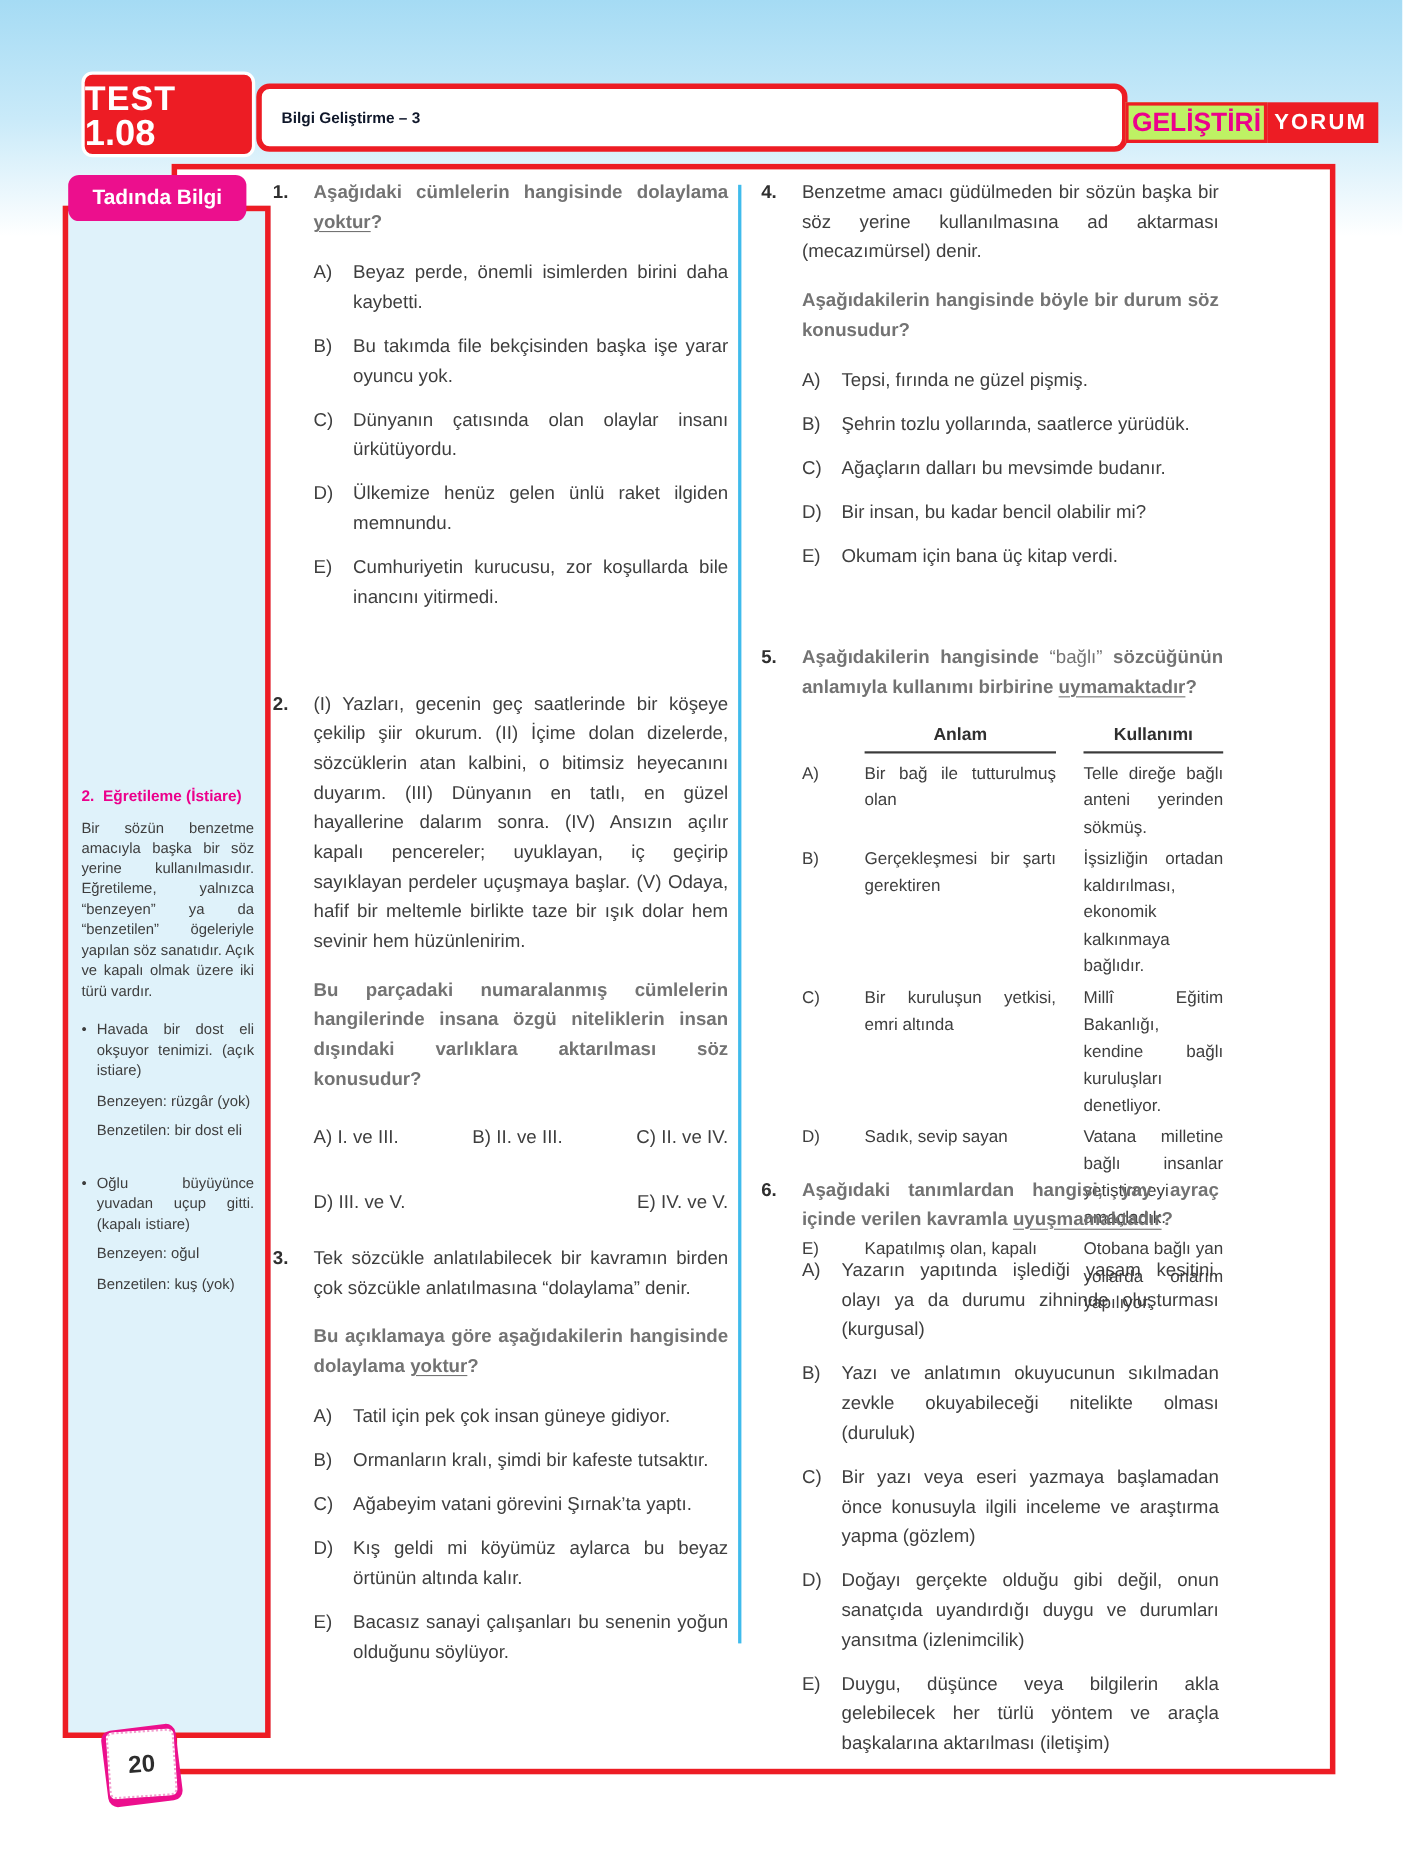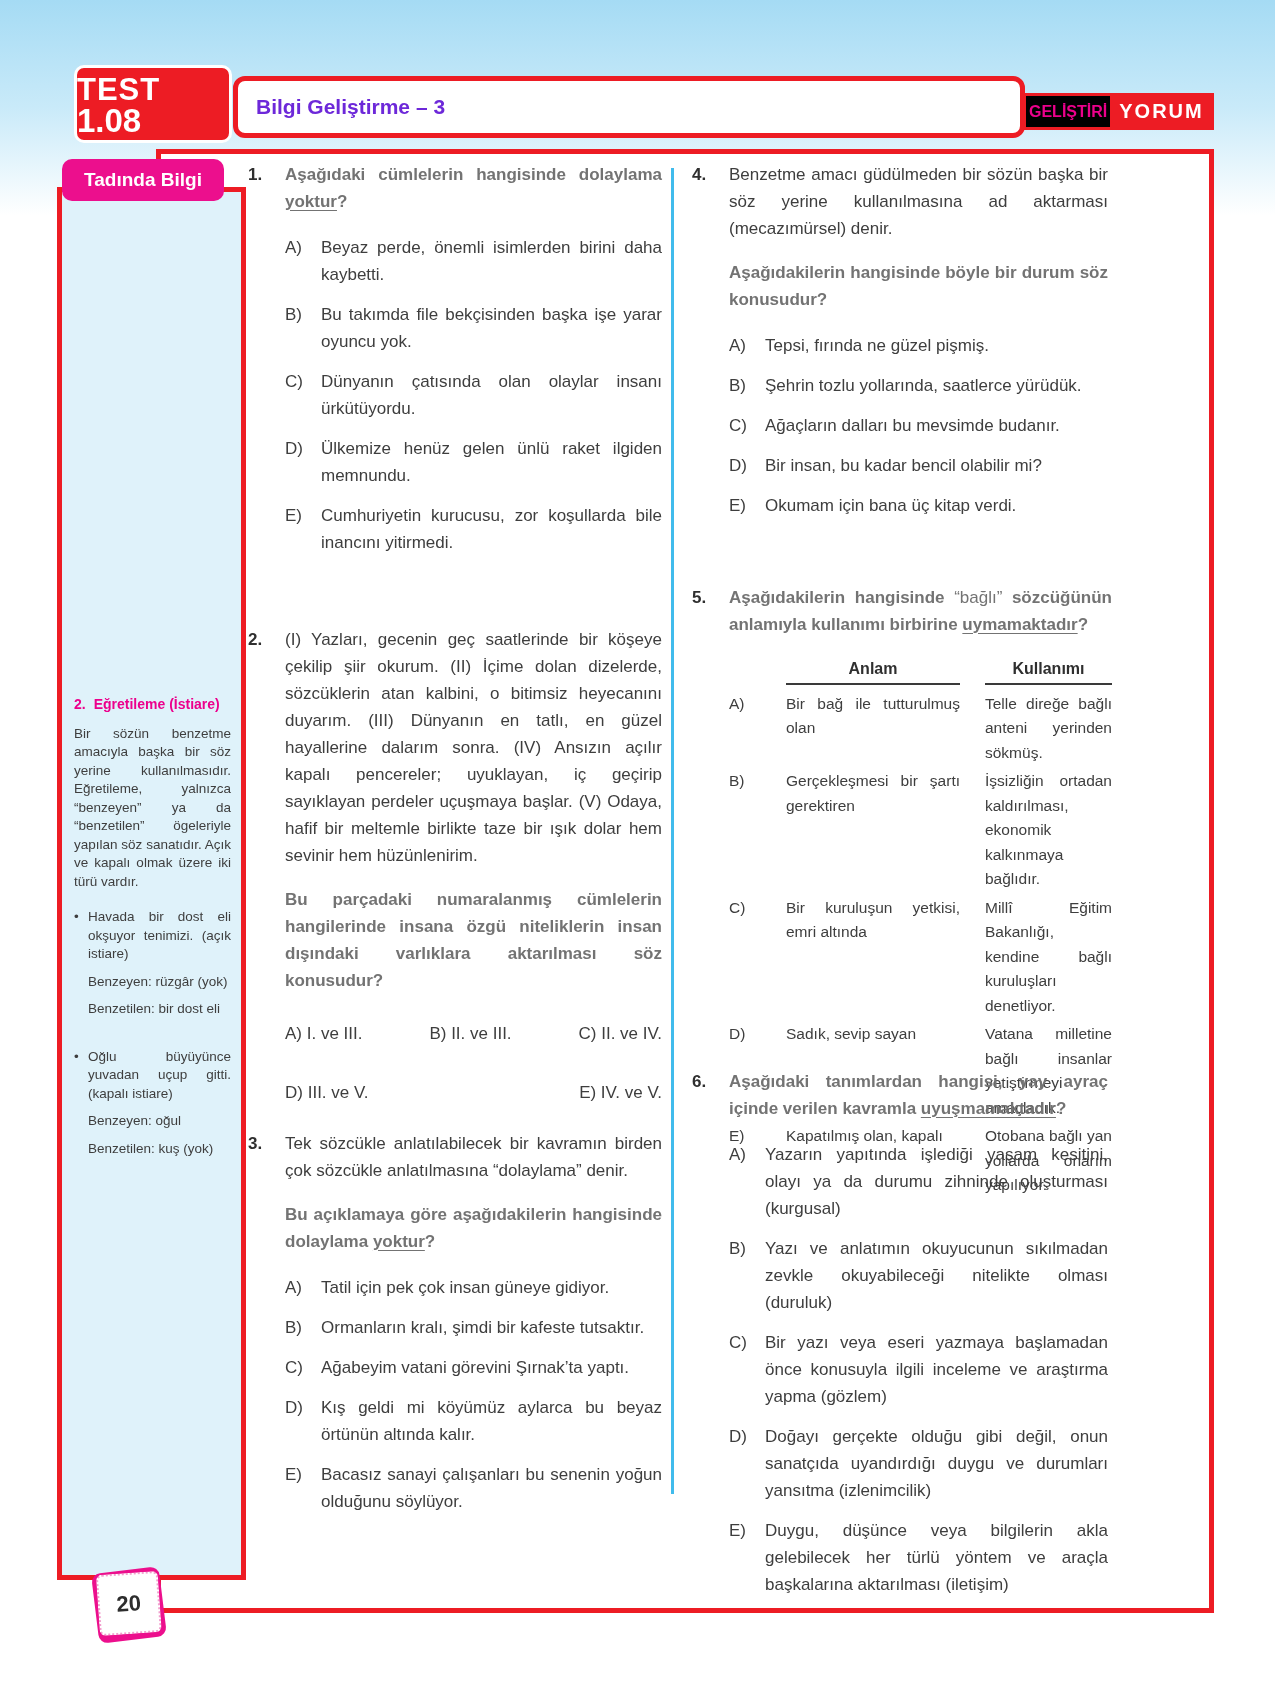--- a/index.html
+++ b/index.html
@@ -14,37 +14,37 @@
   
   .test-box { position:absolute; left:74px; top:65px; width:158px; height:78px;
     box-sizing:border-box; background:#ed1c24; border:3px solid #ffffff; border-radius:10px;
     display:flex; flex-direction:column; justify-content:center;
     color:#fff; font-weight:bold; }
   .test-box .l1 { font-size:31px; line-height:33px; letter-spacing:1px; }
   .test-box .l2 { font-size:33px; line-height:29px; }
   .title-bar { position:absolute; left:233px; top:76px; width:792px; height:62px;
     box-sizing:border-box; background:#fff; border:5px solid #ed1c24; border-radius:12px;
     display:flex; align-items:center; padding-left:18px; }
-  .title-bar .t { color:#6d28d9; font-size:21px; font-weight:bold; }
+  .title-bar .t { color:#0f172a; font-size:14px; font-weight:bold; }
   .brand { position:absolute; left:1023px; top:93px; height:37px; display:flex; }
-  .brand .bl { background:#000000; border:3px solid #ed1c24; box-sizing:border-box;
-    display:flex; align-items:center; padding:0 3px; color:#ec008c; font-weight:bold; font-size:16px; }
+  .brand .bl { background:#bef264; border:3px solid #ed1c24; box-sizing:border-box;
+    display:flex; align-items:center; padding:0 3px; color:#ec008c; font-weight:bold; font-size:24px; }
   .brand .br { background:#ed1c24; color:#fff; font-weight:bold; font-size:20px;
     display:flex; align-items:center; padding:0 10px 0 6px; letter-spacing:2px; }
 
   
   .frame { position:absolute; left:156px; top:149px; width:1058px; height:1464px;
     box-sizing:border-box; border:5px solid #ed1c24; background:#fff; }
   .divider { position:absolute; left:671px; top:168px; width:3px; height:1326px; background:#40bbec; }
   .sidebar { position:absolute; left:57px; top:187px; width:189px; height:1393px;
     box-sizing:border-box; background:#dff2fa; border:5px solid #ed1c24; }
   .badge { position:absolute; left:62px; top:159px; width:162px; height:42px;
     background:#ec0f8d; border-radius:10px; display:flex; align-items:center; justify-content:center;
     color:#fff; font-weight:bold; font-size:19px; }
-  .snote { position:absolute; left:74px; top:695px; width:157px;
+  .snote { position:absolute; left:74px; top:714px; width:157px;
     font-size:13.5px; line-height:18.5px; color:#3e3e3e; }
   .snote .shead { color:#ec008c; font-weight:bold; font-size:14px; margin-bottom:11px; }
   .snote .shead .sp { margin-left:8px; }
   .snote p { margin:0; text-align:justify; }
   .bullet { display:grid; grid-template-columns:14px 1fr; text-align:justify; }
   .bullet::before { content:"\2022"; }
   .b1 { margin-top:17px; }
   .b2 { margin-top:29px; }
   .subline { margin:9px 0 0 14px; }
 

